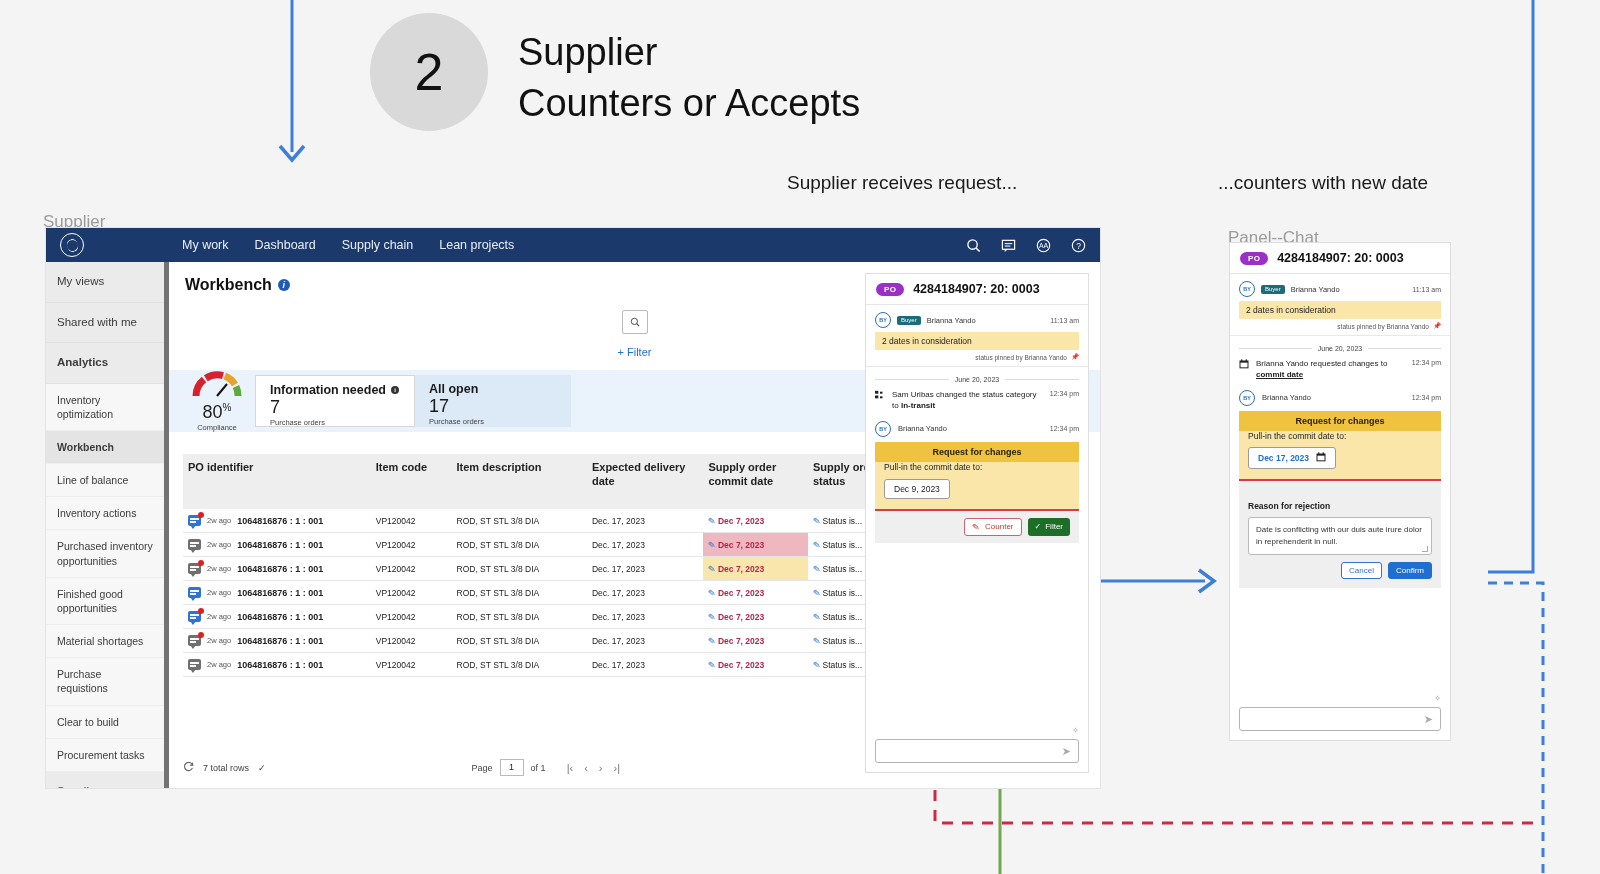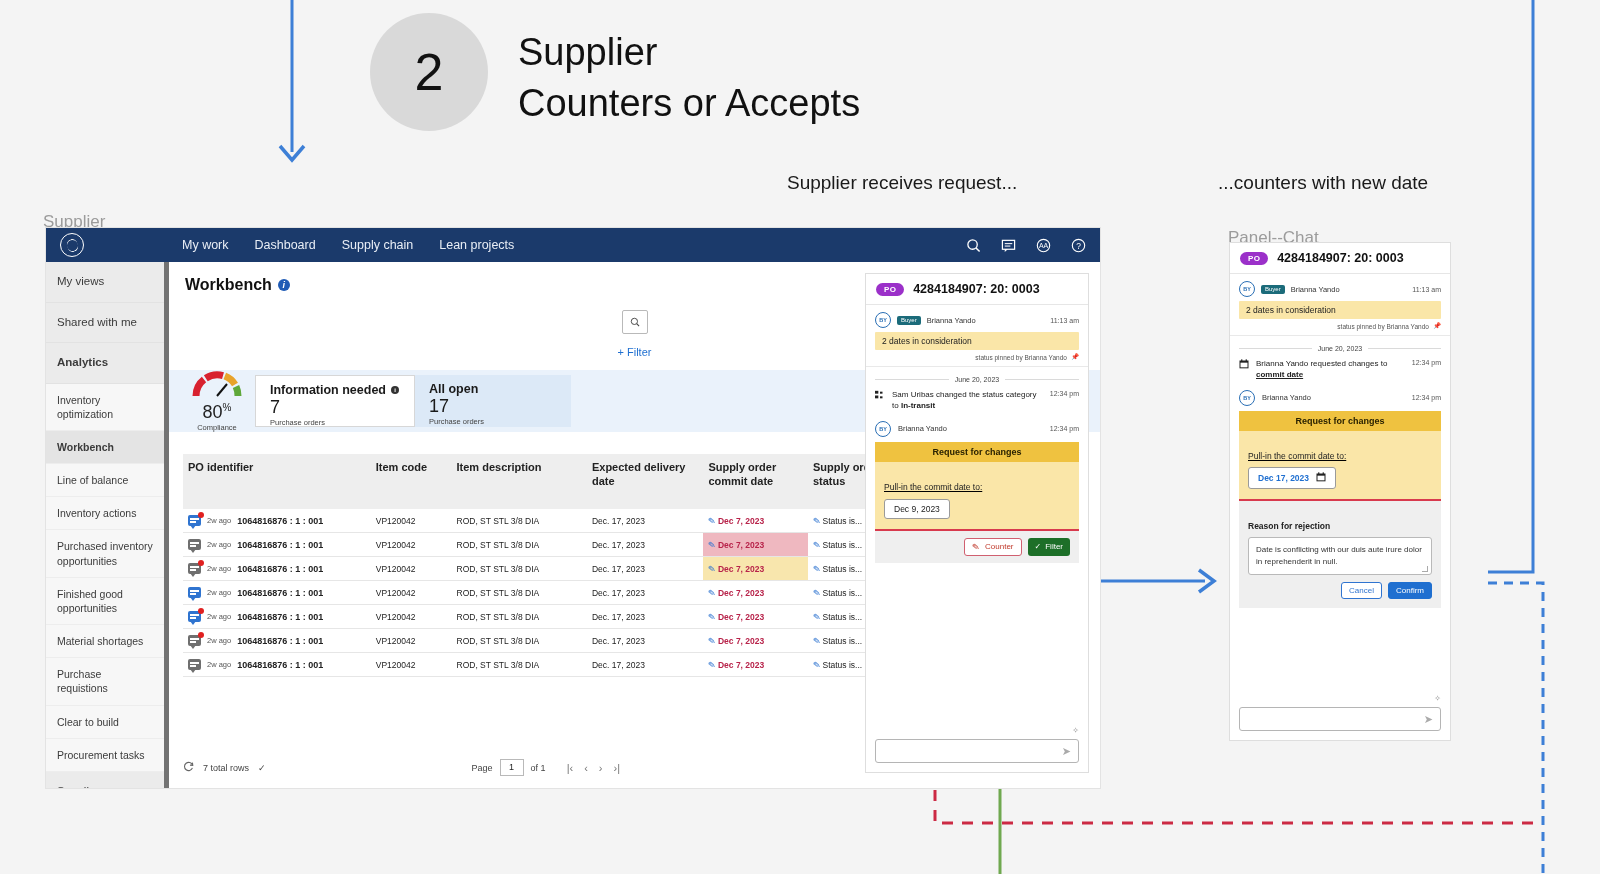--- a/index.html
+++ b/index.html
@@ -139,21 +139,21 @@
   .daydiv span{font-size:7px;color:#444;}
 
   .sysrow{display:flex;gap:7px;padding:0 9px;margin-bottom:9px;}
   .sysrow .ico{font-size:9px;color:#222;flex:0 0 auto;line-height:1.2;}
   .sysrow .txt{font-size:8px;color:#222;line-height:1.35;flex:1;}
   .sysrow .time{font-size:7px;color:#555;flex:0 0 auto;}
   .u{text-decoration:underline;font-weight:bold;}
 
   .req-card{margin:0 9px;}
   .req-head{background:#efc240;text-align:center;font-size:9px;font-weight:bold;color:#2a2200;padding:5px 0;}
-  .req-body{background:#fae6a8;padding:20px 9px 10px 9px;text-decoration:underline;}
+  .req-body{background:#fae6a8;padding:0 9px 10px 9px;}
   .req-label{font-size:8.5px;color:#222;margin-bottom:6px;}
   .date-pill{background:#fff;border:1px solid #9a9a9a;border-radius:3px;font-size:8.5px;color:#222;
      padding:4px 9px;display:inline-flex;align-items:center;gap:7px;}
   .date-pill.blue{color:#1f6fd0;font-weight:bold;}
   .req-actions{background:#efefef;padding:7px 9px;display:flex;justify-content:flex-end;gap:6px;}
   .btn{font-size:8px;border-radius:3px;padding:3px 7px;display:inline-flex;align-items:center;gap:4px;}
   .btn-counter{background:#fff;border:1px solid #d06070;color:#c0392b;}
   .btn-accept{background:#1d6f28;color:#fff;}
   .redline{height:2px;background:#d83a4e;}
   .grayzone{background:#efefef;padding:20px 9px 9px 9px;}

